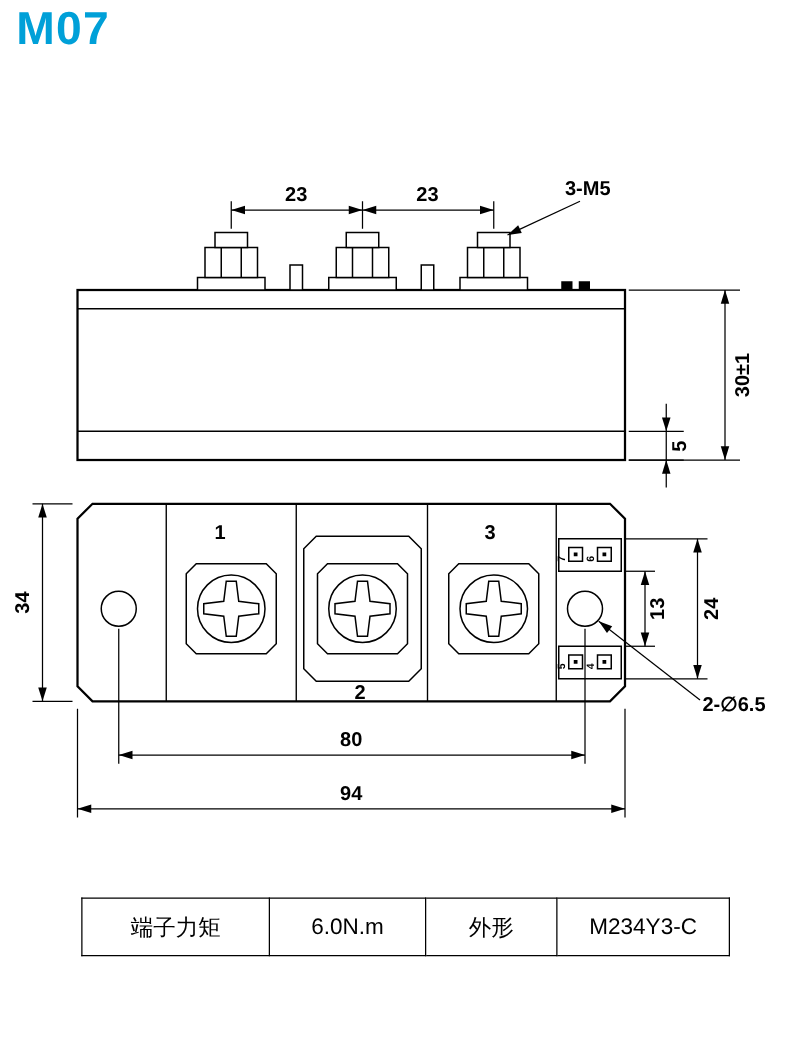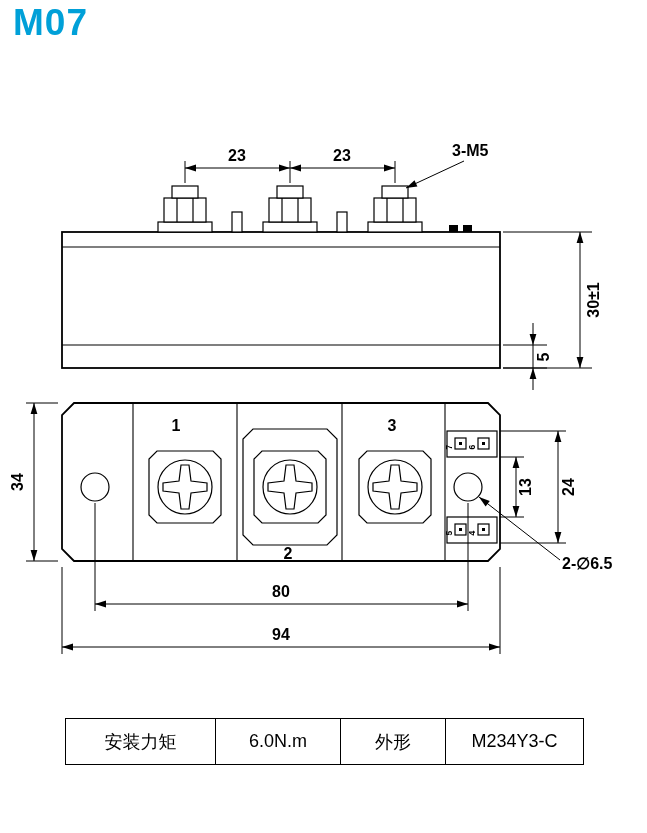--- a/index.html
+++ b/index.html
@@ -164,21 +164,21 @@
 
   <table class="spec">
     <colgroup>
       <col style="width:150px">
         <col style="width:125px">
         <col style="width:105px">
         <col style="width:138px">
     </colgroup>
     <tbody>
       <tr>
-        <td>安装力矩</td>
+        <td>端子力矩</td>
         <td>6.0N.m</td>
         <td>外形</td>
         <td>M234Y3-C</td>
       </tr>
     </tbody>
   </table>
 
 </div>
 
 </body></html>

